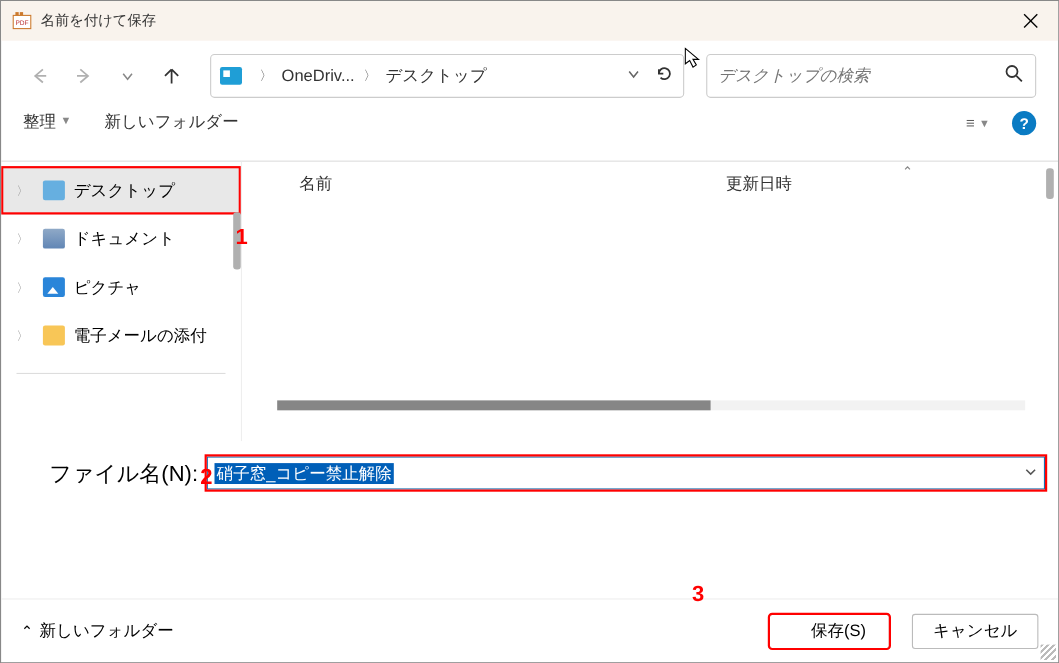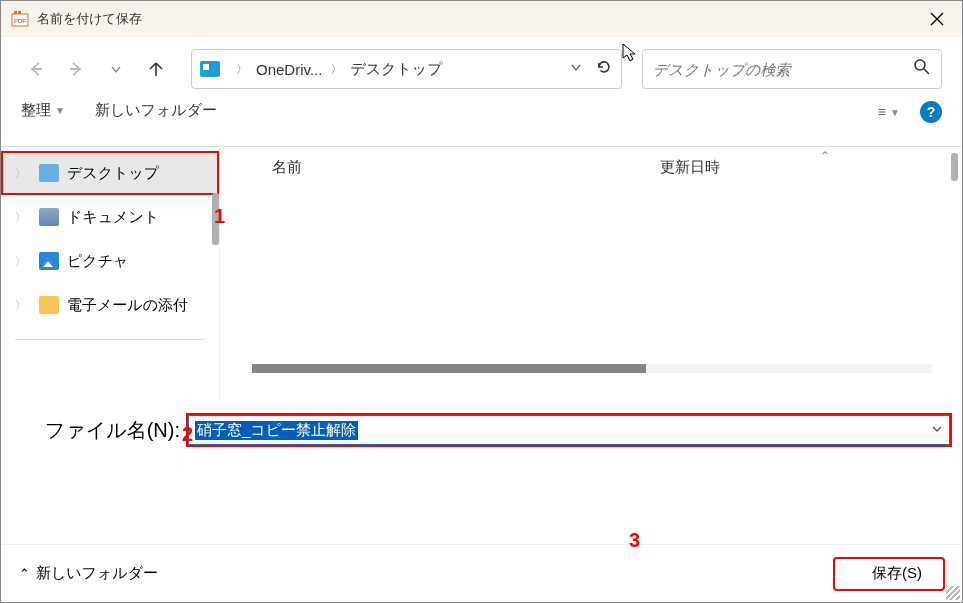--- a/index.html
+++ b/index.html
@@ -224,20 +224,21 @@
   </div>
 </div>
 
 <div class="footer">
   <div class="footer-left">
     <span class="footer-caret">⌃</span>
     <span>新しいフォルダー</span>
   </div>
   <div class="footer-btns">
     <button class="btn highlighted">保存(S)</button>
+    <button class="btn">キャンセル</button>
   </div>
 </div>
 
 <div class="annot annot-1">1</div>
 <div class="annot annot-2">2</div>
 <div class="annot annot-3">3</div>
 
 <div class="resize-grip"></div>
 <div class="cursor-img">
   <svg width="16" height="20" viewBox="0 0 16 20">

